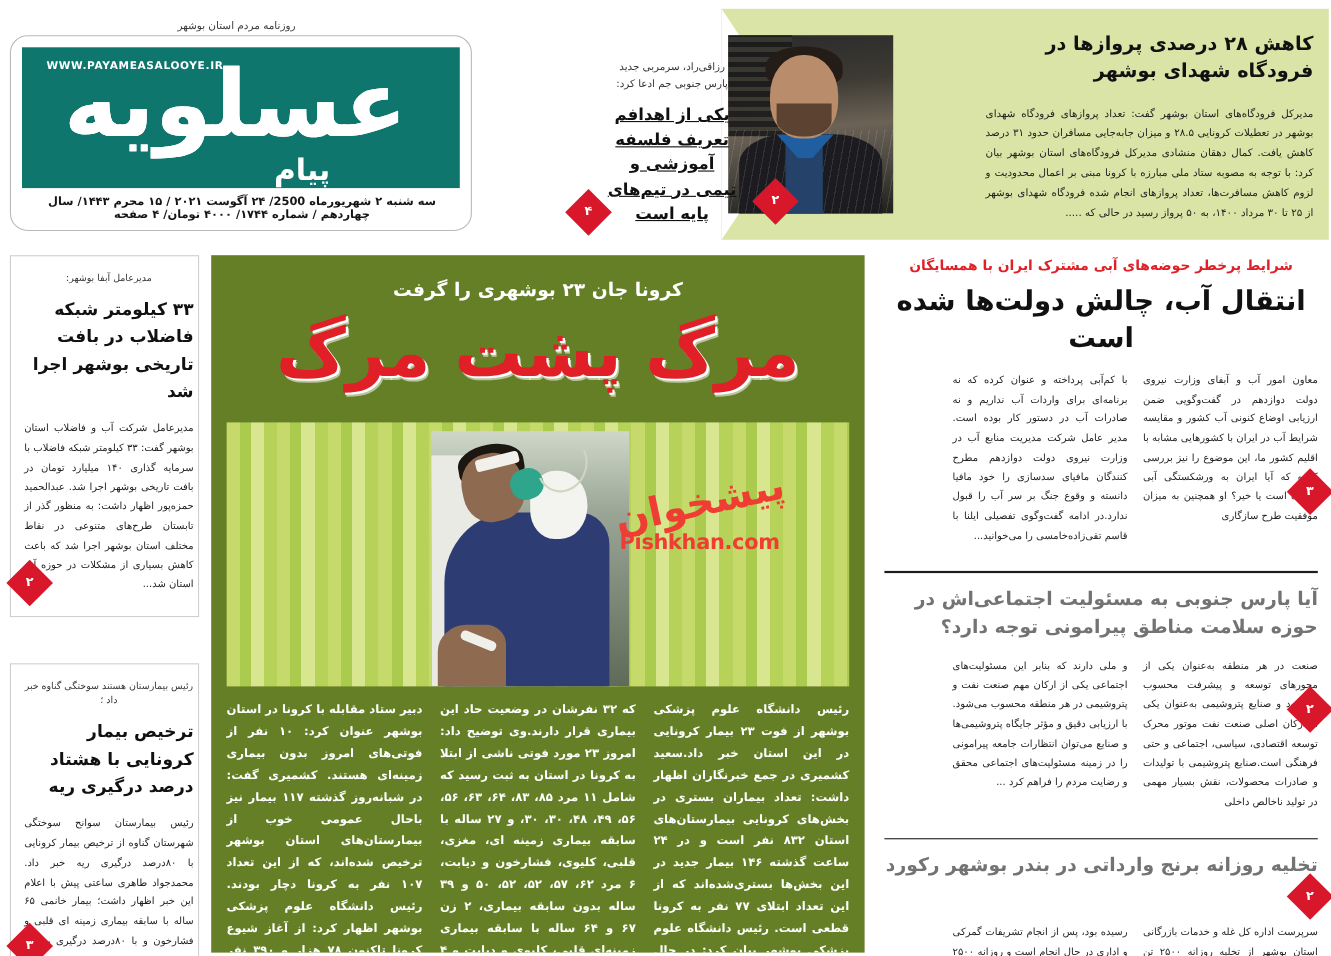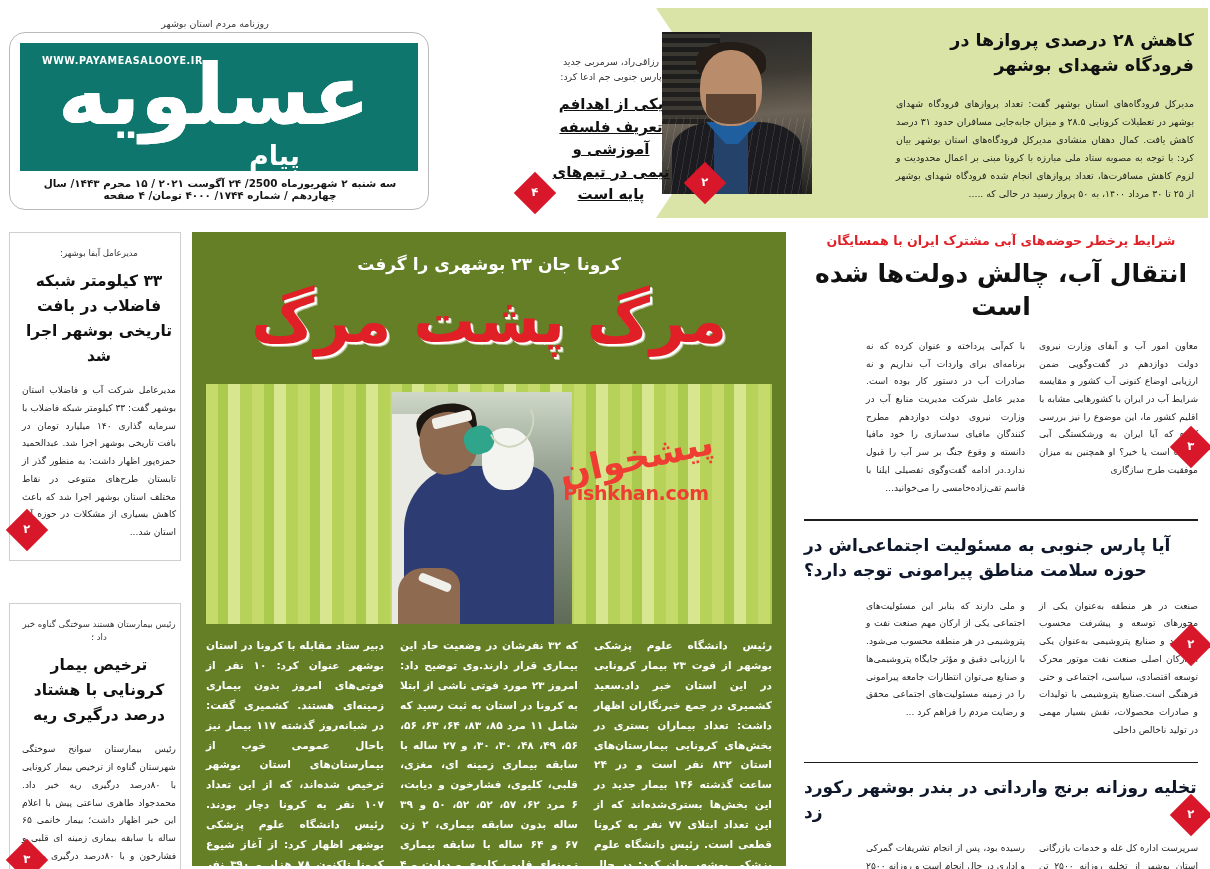--- a/index.html
+++ b/index.html
@@ -253,21 +253,20 @@
     font-size:8.6px;
     color:#333;
     text-align:center;
     line-height:1.6;
   }
   .side-title{
     margin-top:8px;
     font-size:15.5px;
     font-weight:bold;
     color:#111;
-    text-align:center;
     line-height:1.62;
   }
   .side-body{
     margin-top:13px;
     font-size:9.1px;
     line-height:1.95;
     color:#232323;
     text-align:justify;
   }
 
@@ -456,24 +455,24 @@
   .r-title{
     margin-top:6px;
     color:#111;
     font-size:25px;
     font-weight:bold;
     text-align:center;
     line-height:1.34;
     letter-spacing:-.4px;
   }
   .r-title-sm{
-    color:#0f172a;
+    color:#737373;
     font-size:17px;
     font-weight:bold;
-    text-align:left;
+    text-align:right;
     line-height:1.5;
     letter-spacing:-.2px;
   }
   .r-cols{
     margin-top:14px;
     display:flex;
     flex-direction:row;
     gap:14px;
     padding-left:62px;
   }

